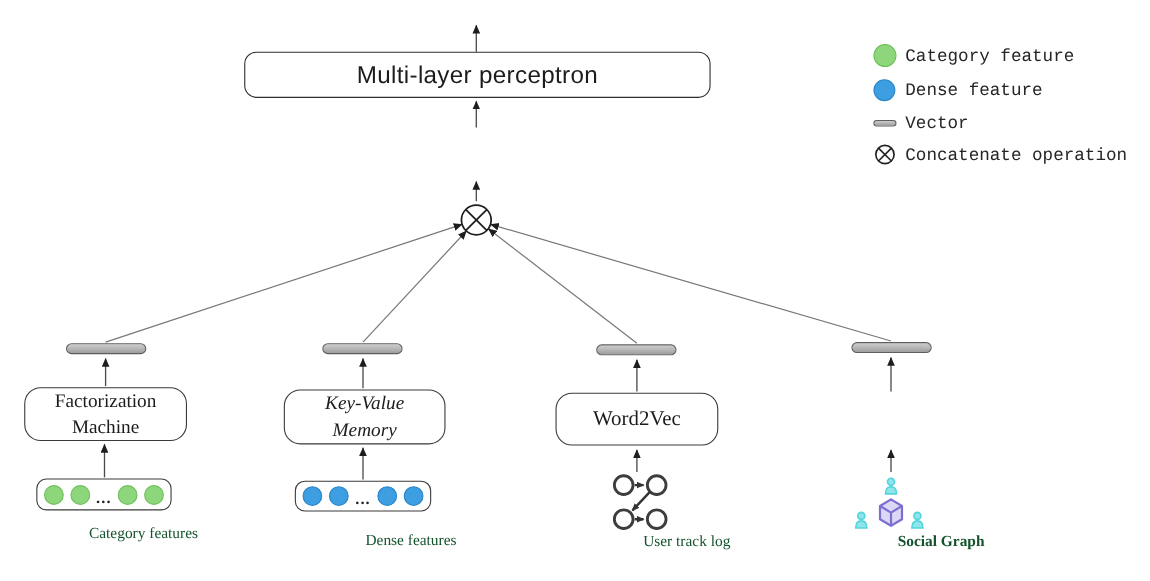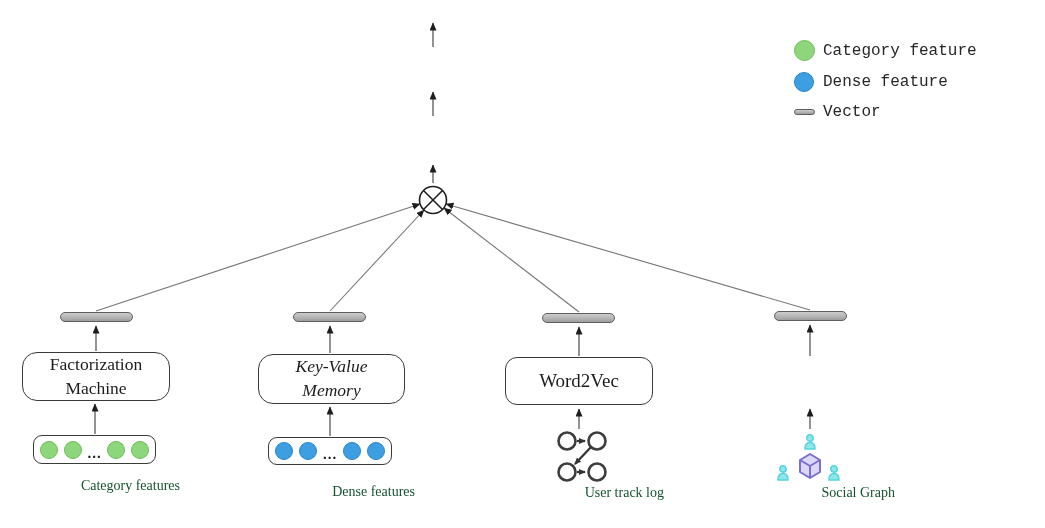--- a/index.html
+++ b/index.html
@@ -93,35 +93,38 @@
       <line x1="579" y1="429" x2="579" y2="409" marker-end="url(#ah)"></line>
       <line x1="810" y1="429" x2="810" y2="409" marker-end="url(#ah)"></line>
     </g>
     <g>
       <circle cx="433" cy="200" r="13.5" fill="#ffffff" stroke="#1e1e1e" stroke-width="1.6"></circle>
       <line x1="423.5" y1="190.5" x2="442.5" y2="209.5" stroke="#1e1e1e" stroke-width="1.6"></line>
       <line x1="442.5" y1="190.5" x2="423.5" y2="209.5" stroke="#1e1e1e" stroke-width="1.6"></line>
     </g>
   </svg>
 
+  <div class="node top-node" style="left:222px;top:47px;width:424px;height:42px;">
+    <span>Multi-layer perceptron</span>
+  </div>
 
   <div class="vbar" style="left:60px;top:312px;"></div>
   <div class="vbar" style="left:293px;top:312px;"></div>
   <div class="vbar" style="left:542px;top:313px;"></div>
   <div class="vbar" style="left:774px;top:311px;"></div>
 
   <div class="node branch-node" style="left:22px;top:352px;width:148px;height:49px;">
     <span>Factorization</span>
     <span>Machine</span>
   </div>
   <div class="node branch-node" style="left:258px;top:354px;width:147px;height:50px;font-style:italic;">
     <span>Key-Value</span>
     <span>Memory</span>
   </div>
-  <div class="node branch-node" style="left:505px;top:357px;width:148px;height:48px;font-size:19px;border-radius:12px;">
+  <div class="node branch-node" style="left:505px;top:357px;width:148px;height:48px;font-size:19px;">
     <span>Word2Vec</span>
   </div>
 
   <div class="feature-box" style="left:33px;top:435px;width:123px;height:29px;">
     <span class="feat-circle cat"></span>
     <span class="feat-circle cat"></span>
     <span class="dots">...</span>
     <span class="feat-circle cat"></span>
     <span class="feat-circle cat"></span>
   </div>
@@ -174,36 +177,46 @@
       <g style="fill:var(--cube-purple-fill,#dcd7f5);stroke:var(--cube-purple,#7b6fd0);" stroke-width="2" stroke-linejoin="round">
         <path d="M40,25 L50,31 L50,43 L40,49 L30,43 L30,31 Z"></path>
         <path d="M40,37 L30,31 M40,37 L50,31 M40,37 L40,49" fill="none"></path>
       </g>
     </svg>
   </div>
 
   <div class="input-label" style="left:10px;top:478px;">Category features</div>
   <div class="input-label" style="left:245px;top:484px;">Dense features</div>
   <div class="input-label" style="left:494px;top:485px;">User track log</div>
-  <div class="input-label" style="left:725px;top:485px;">Social Graph</div>
+  <div class="input-label" style="left:725px;top:485px;font-weight:bold;">Social Graph</div>
 
   <div id="legend">
     <div class="legend-row">
       <span class="legend-icon">
         <span class="legend-circle" style="background:var(--category-green-fill,#8ed67c);border:1px solid var(--category-green-border,#6cbf58);"></span>
       </span>
       <span class="legend-label">Category feature</span>
     </div>
     <div class="legend-row">
       <span class="legend-icon">
         <span class="legend-circle" style="width:20px;height:20px;background:var(--dense-blue-fill,#3d9fe2);border:1px solid var(--dense-blue-border,#2a84c8);"></span>
       </span>
       <span class="legend-label">Dense feature</span>
     </div>
     <div class="legend-row" style="margin-bottom:9px;">
       <span class="legend-icon">
         <span class="legend-bar"></span>
       </span>
       <span class="legend-label">Vector</span>
     </div>
+    <div class="legend-row">
+      <span class="legend-icon">
+        <svg width="21" height="21" viewBox="0 0 21 21">
+          <circle cx="10.5" cy="10.5" r="8.3" fill="none" stroke="#222" stroke-width="1.5"></circle>
+          <line x1="4.6" y1="4.6" x2="16.4" y2="16.4" stroke="#222" stroke-width="1.5"></line>
+          <line x1="16.4" y1="4.6" x2="4.6" y2="16.4" stroke="#222" stroke-width="1.5"></line>
+        </svg>
+      </span>
+      <span class="legend-label">Concatenate operation</span>
+    </div>
   </div>
 
 </div>
 
 </body></html>

